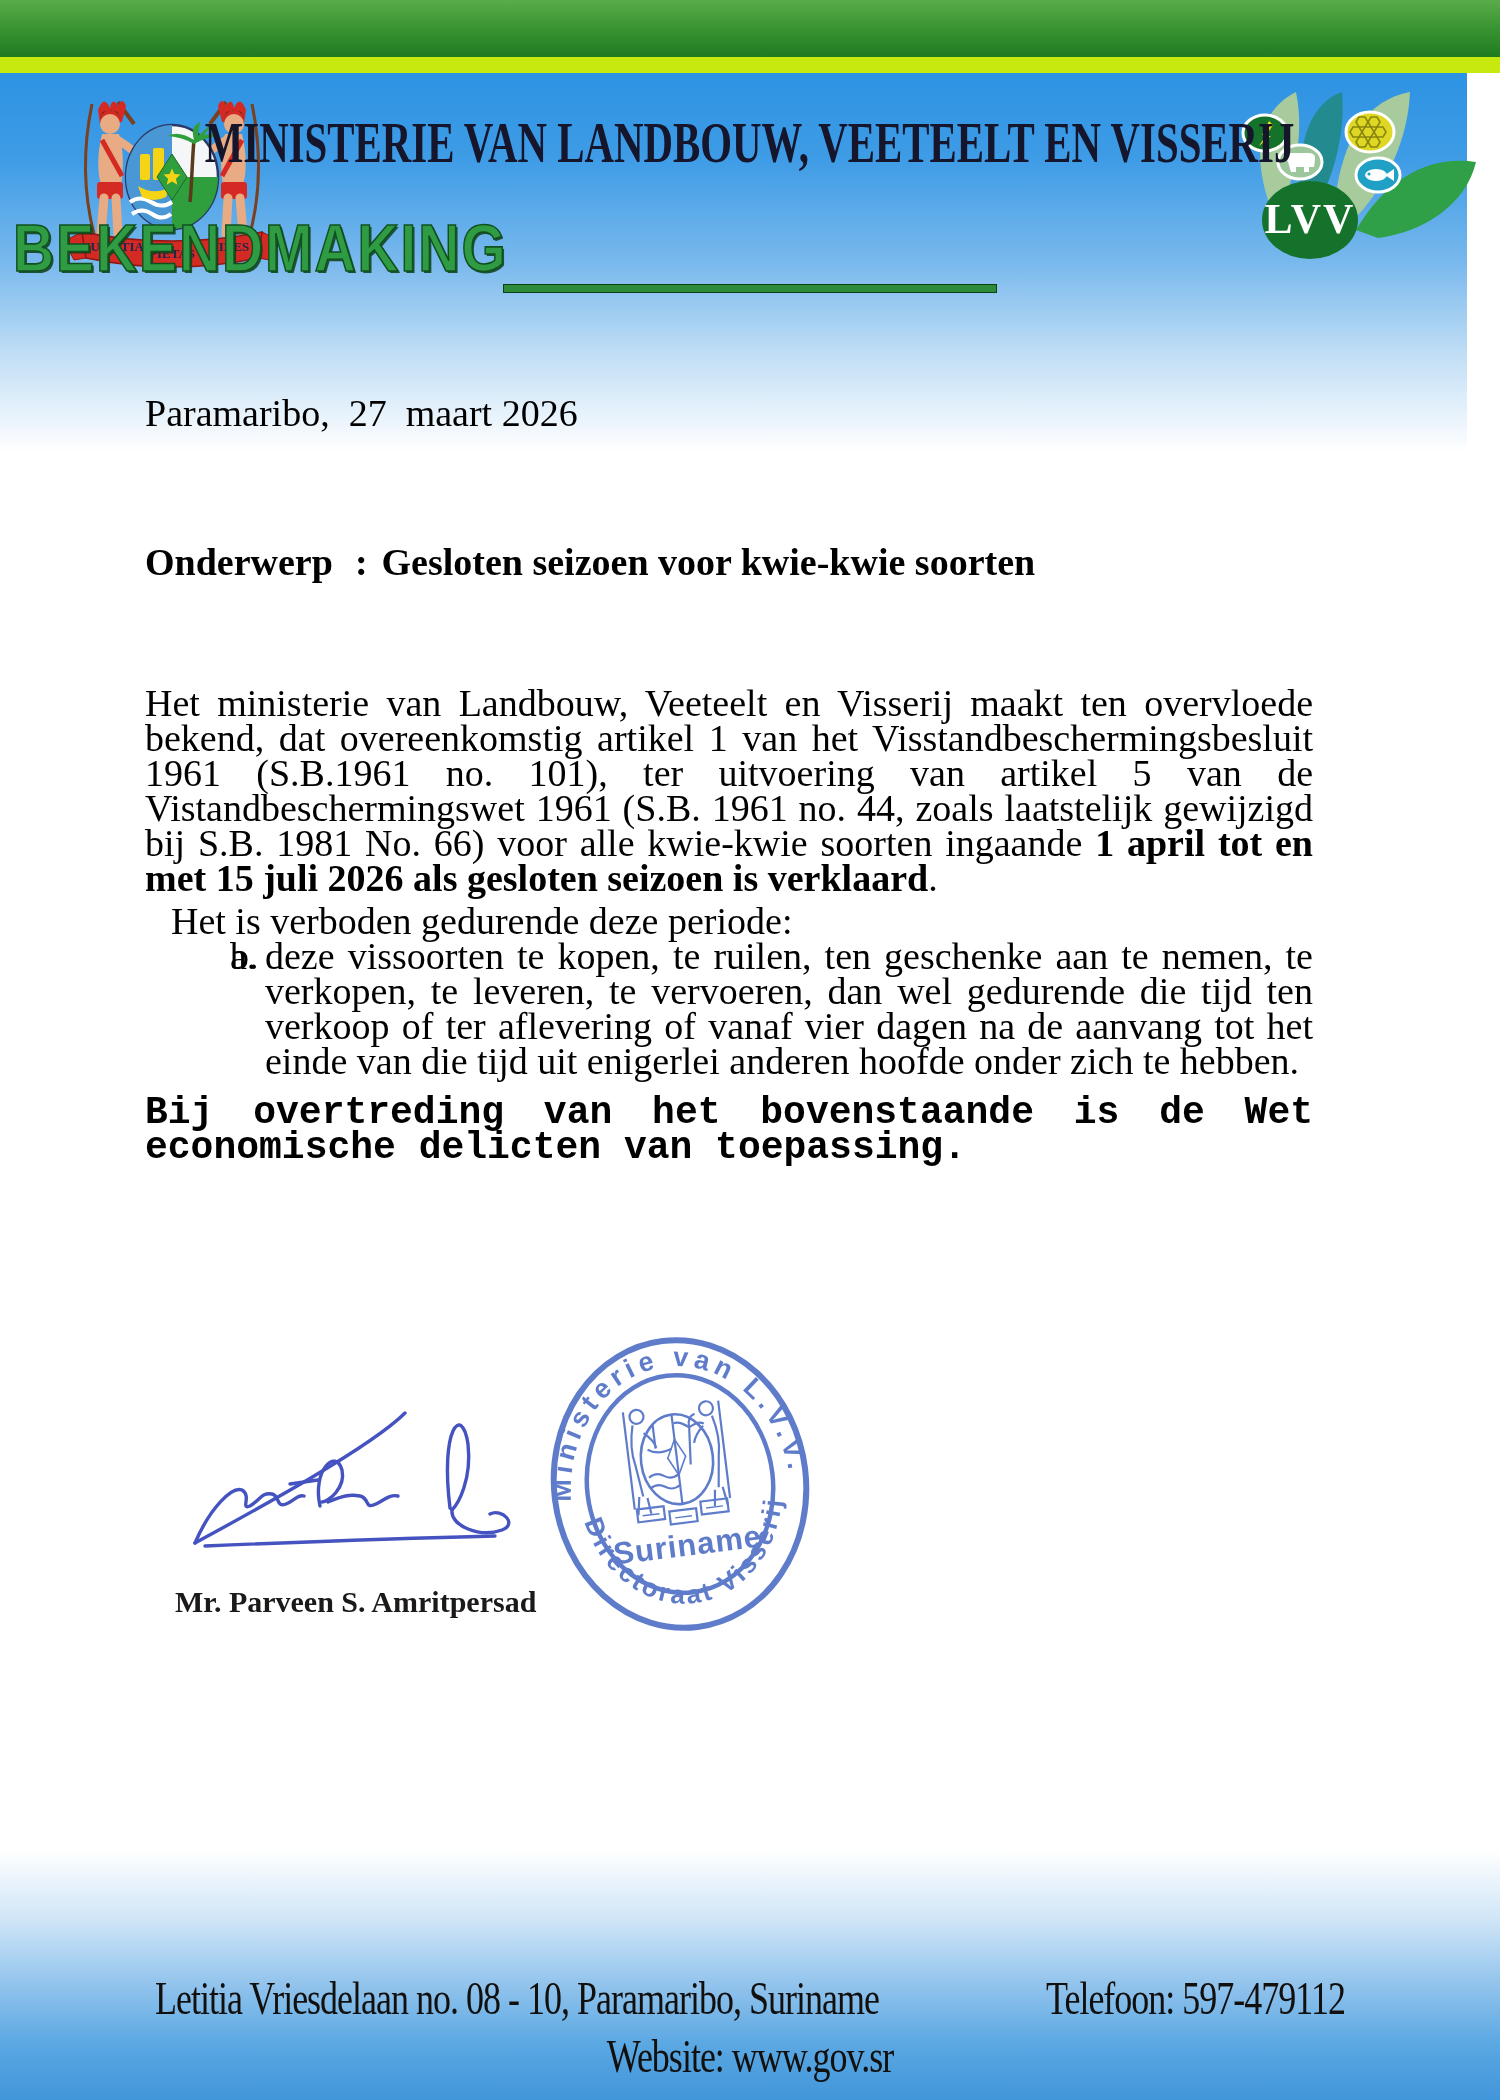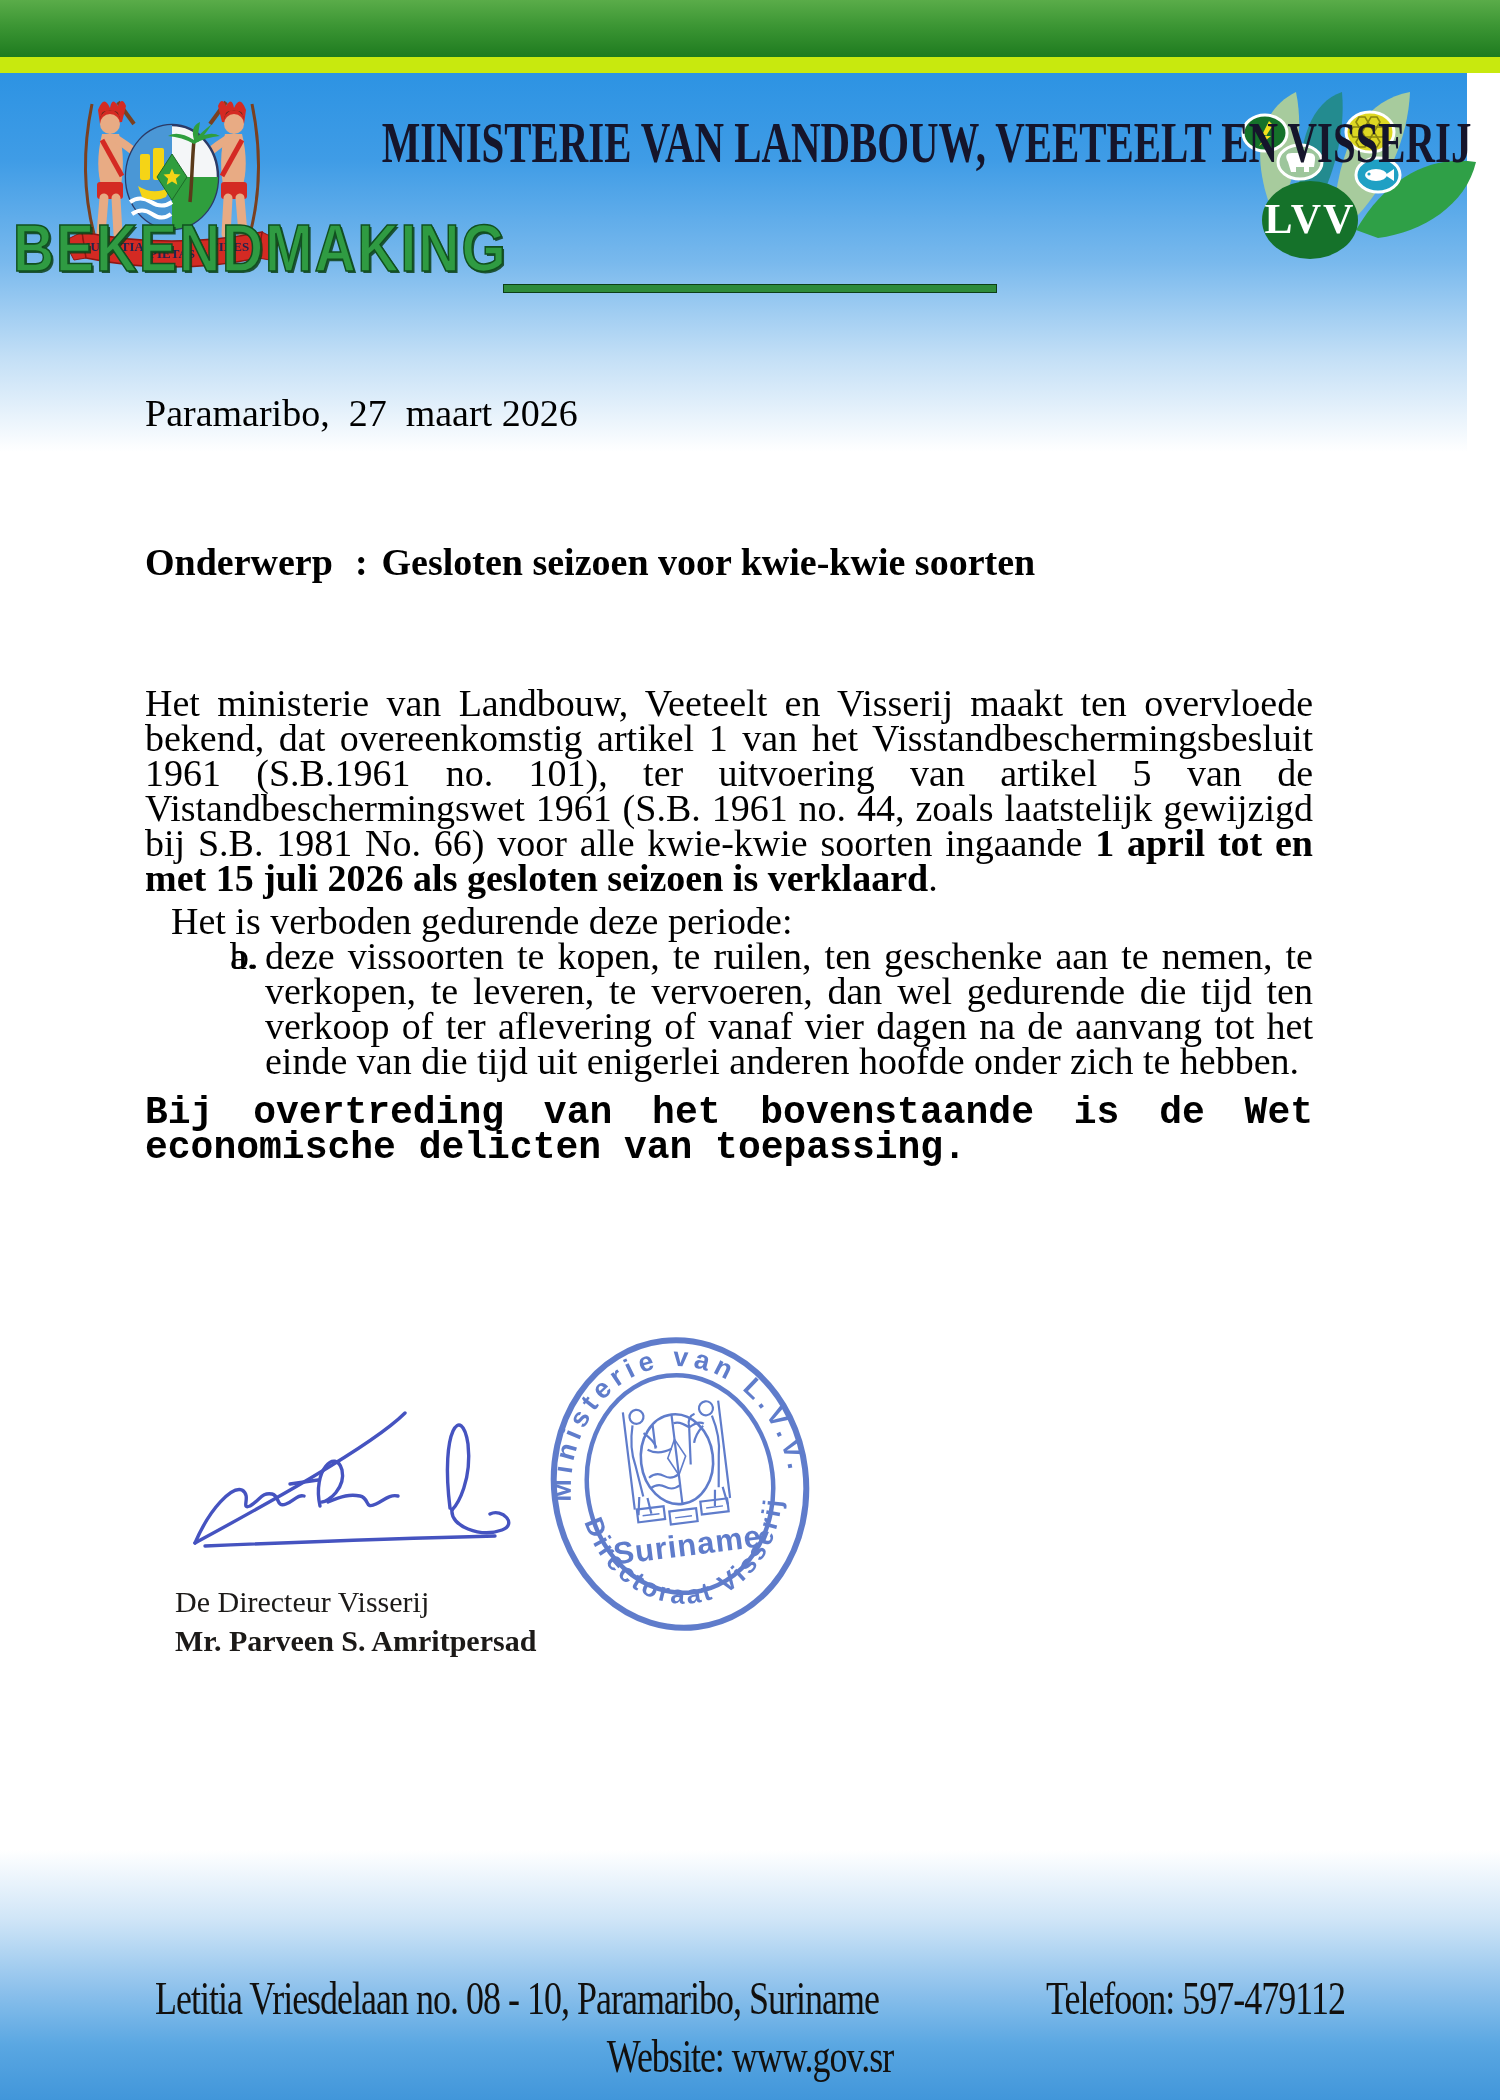--- a/index.html
+++ b/index.html
@@ -12,21 +12,21 @@
   .band-blue{position:absolute;top:73px;left:0;width:calc(100% - 33px);height:395px;
     background:linear-gradient(180deg,#2d93e3 0%,#3f9ce6 22%,#79b9ed 48%,#c3dff6 72%,#ffffff 96%);}
   
   .footer-band{position:absolute;top:1850px;left:0;width:100%;height:250px;
     background:linear-gradient(180deg,rgba(255,255,255,0) 0%,#cfe5f7 28%,#8fc2ec 55%,#5aa7e2 78%,#4196da 100%);}
   .footer-line{position:absolute;left:0;right:0;display:flex;justify-content:space-between;
     padding:0 155px;transform:scaleY(1.28);transform-origin:center;
     font-family:"Liberation Serif",serif;font-size:36px;letter-spacing:-1px;color:#12100e;white-space:nowrap;}
   .footer-line.centered{justify-content:center;}
   
-  .ministry-title{position:absolute;top:118px;left:0;right:0;text-align:right;}
+  .ministry-title{position:absolute;top:118px;left:0;right:0;text-align:center;}
   .ministry-title span{display:inline-block;font-family:"Liberation Serif",serif;font-weight:bold;
     font-size:43px;color:#15152b;transform:scale(0.95,1.33);transform-origin:center;white-space:nowrap;}
   .bekendmaking{position:absolute;top:214px;left:0;right:0;text-align:left;}
   .bekendmaking span{display:inline-block;font-family:"Liberation Sans",sans-serif;font-weight:bold;
     font-size:60px;letter-spacing:2px;color:#2f9b42;-webkit-text-stroke:1.5px #11501f;
     text-shadow:2px 2px 0 rgba(13,63,23,.85);transform:scale(0.95,1.1);transform-origin:center;}
   .bekend-underline{position:absolute;top:284px;left:50%;transform:translateX(-50%);
     width:492px;height:7px;background:#2e8b3a;border:1px solid #0d3f17;}
   
   .letter{position:absolute;left:145px;top:396px;width:1168px;font-size:38px;line-height:35px;color:#000000;}
@@ -233,17 +233,16 @@
         <rect x="86" y="170" width="27" height="13"></rect>
         <rect x="118" y="176" width="27" height="13"></rect>
         <rect x="150" y="170" width="27" height="13"></rect>
         <path d="M91,177 h17 M123,183 h17 M155,177 h17" stroke-width="1.4"></path>
       </g>
       <text class="stamp-text" x="132" y="222" text-anchor="middle" font-size="31" letter-spacing="1">Suriname</text>
     </g>
   </svg>
 
   <div class="signoff">
-    <div>De Directeur Visserij</div>
     <div class="name">Mr. Parveen S. Amritpersad</div>
   </div>
 
 </div>
 
 </body></html>

